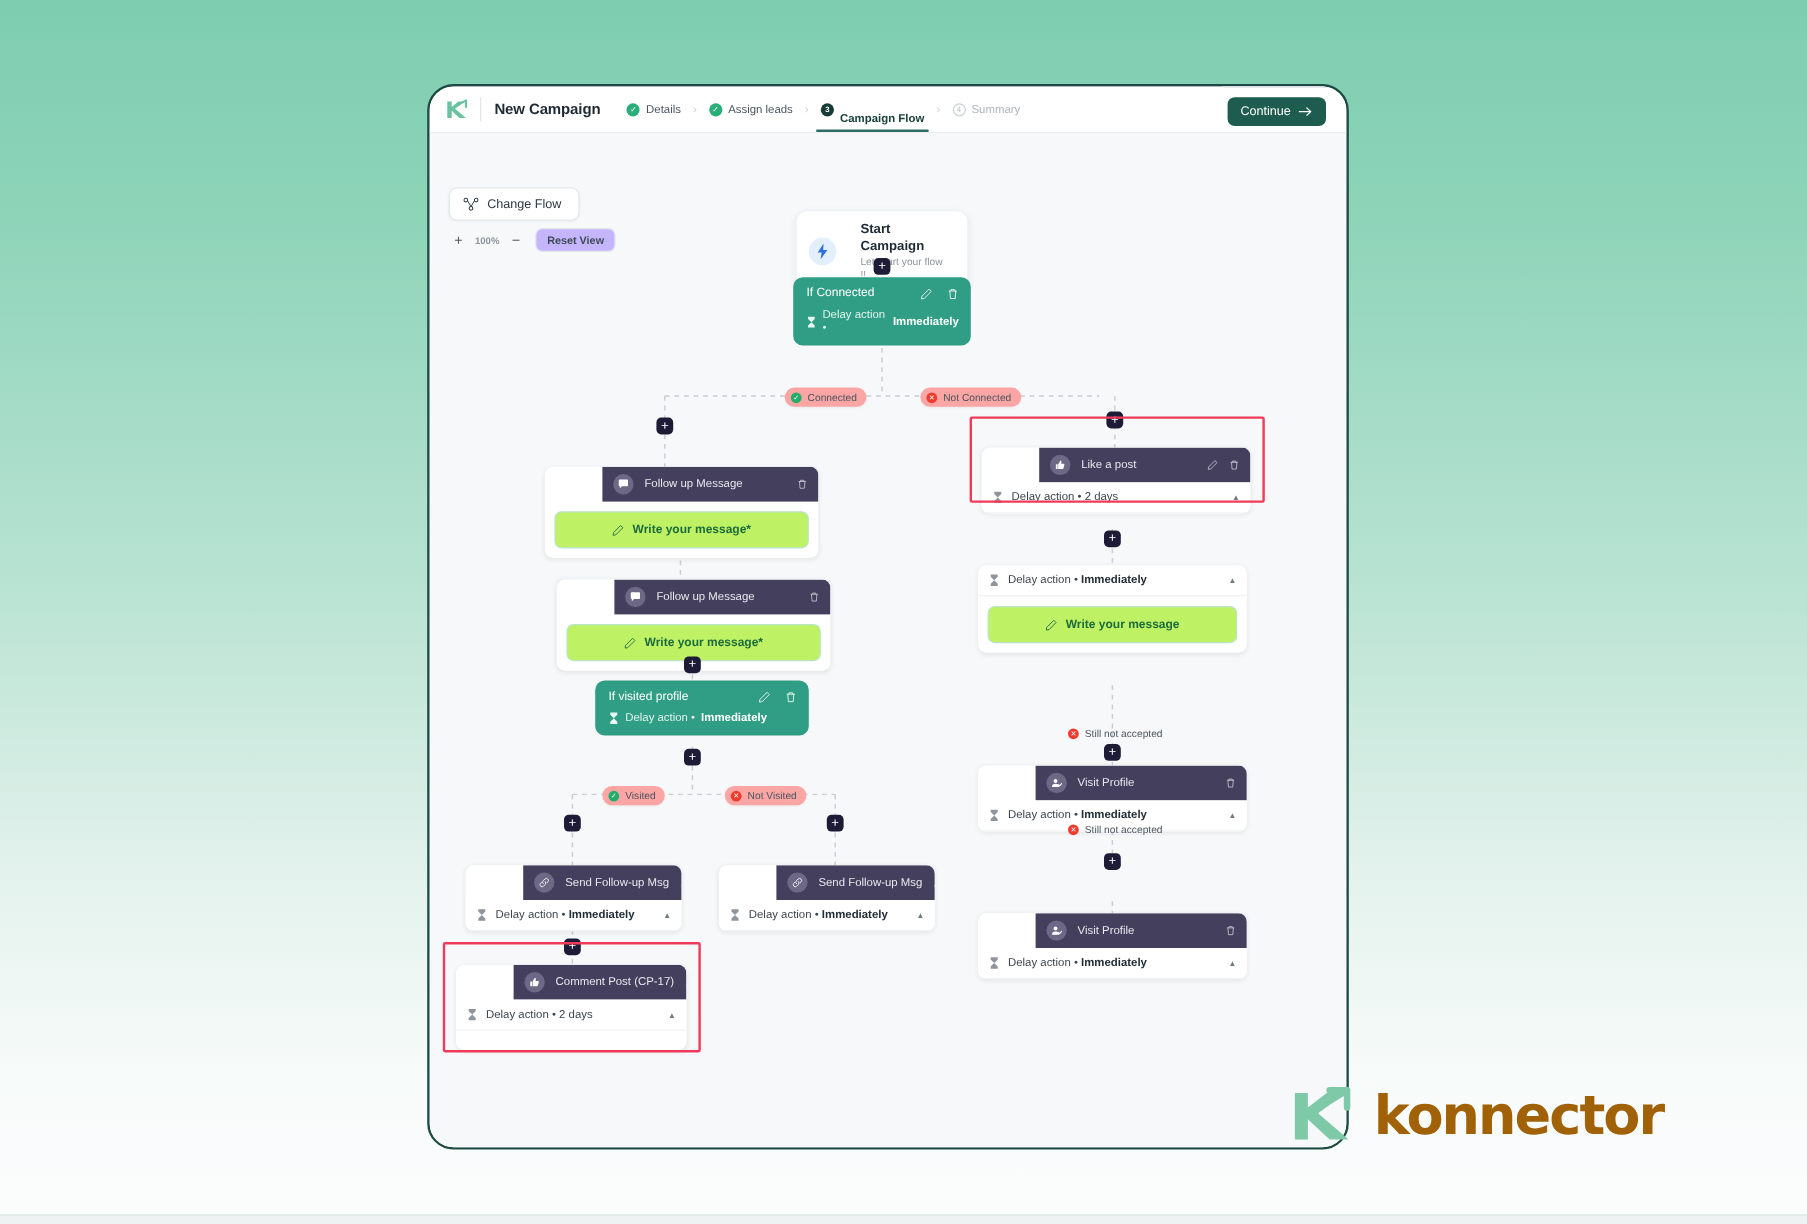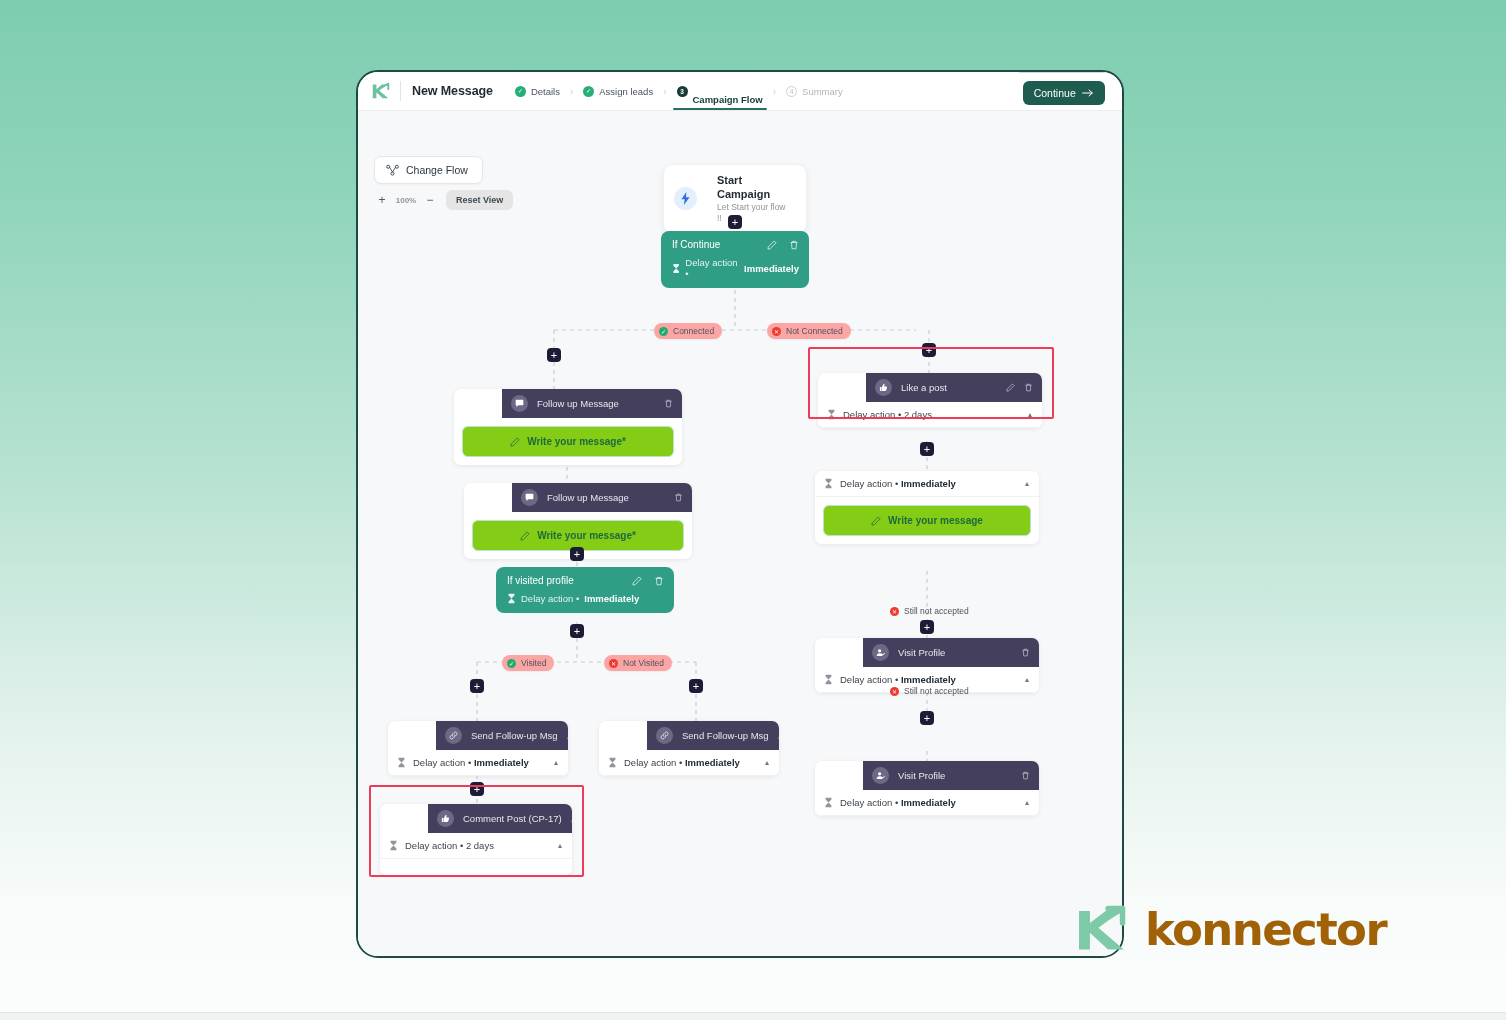--- a/index.html
+++ b/index.html
@@ -105,21 +105,21 @@
   #zoom-bar {
     position: absolute; left: 16px; top: 79px;
     display: flex; align-items: center; gap: 4px;
   }
   .zoom-btn {
     width: 16px; height: 16px; display: flex; align-items: center; justify-content: center;
     color: #4e5a63; font-size: 12px; background: none; border: none; cursor: pointer;
   }
   #zoom-level { font-size: 8px; color: #8d979d; width: 24px; text-align: center; font-weight: bold; }
   #reset-view-btn {
-    background: #e5e5e5; border: 1px solid #e3e7e9; border-radius: 6px;
+    background: #c4b5fd; border: 1px solid #e3e7e9; border-radius: 6px;
     padding: 4px 9px; font-size: 9px; color: #3e4a52; margin-left: 4px;
     cursor: pointer; font-weight: bold;
   }
 
   
   .node { position: absolute; }
 
   
   #start-node {
     background: #fff; border-radius: 10px; padding: 9px 14px 9px 10px;
@@ -163,21 +163,21 @@
   .act-head .icon-btn { margin-left: 0; }
   .act-delay {
     display: flex; align-items: center; gap: 7px;
     padding: 7px 10px 7px 9px; background: #fff;
     border-bottom: 1px solid #f0f1f3;
   }
   .act-delay-text { flex: 1; font-size: 9.5px; color: #3b444c; }
   .act-delay-text b { color: #222c34; }
   .caret { color: #707a82; font-size: 8px; }
   .msg-box {
-    margin: 8px; background: #84cc16; border: 1px solid #b9e4c8;
+    margin: 8px; background: #bef264; border: 1px solid #b9e4c8;
     border-radius: 6px; padding: 9px; text-align: center;
     display: flex; align-items: center; justify-content: center; gap: 7px;
     font-size: 10px; color: #1d6b3d; font-weight: bold; cursor: pointer;
   }
 
   
   .plus {
     position: absolute; width: 14px; height: 14px; border-radius: 4px;
     background: #1e1b36; color: #fff;
     display: flex; align-items: center; justify-content: center;
@@ -221,21 +221,21 @@
 <div id="bottom-strip"></div>
 
 <div id="app-window">
 
   <div id="app-header">
     <svg id="brand-mark" viewBox="0 0 48 48">
       <path d="M6 10 L6 40 L14 40 L14 27 L28 40 L40 40 L20 23 L38 10 L26 10 L14 20 L14 10 Z" fill="#6cc2a0"></path>
       <path d="M22 18 L40 8 L40 20" fill="none" stroke="#6cc2a0" stroke-width="4" stroke-linecap="round" stroke-linejoin="round"></path>
     </svg>
     <div class="hdr-divider"></div>
-    <div id="page-title">New Message</div>
+    <div id="page-title">New Campaign</div>
 
     <div id="stepper">
       <div class="step done">
         <span class="step-badge">✓</span>
         <span class="step-label">Details</span>
       </div>
       <span class="step-sep">›</span>
       <div class="step done">
         <span class="step-badge">✓</span>
         <span class="step-label">Assign leads</span>
@@ -319,36 +319,36 @@
       <span>Change Flow</span>
     </button>
 
     <div id="zoom-bar">
       <button class="zoom-btn">+</button>
       <span id="zoom-level">100%</span>
       <button class="zoom-btn">−</button>
       <button id="reset-view-btn">Reset View</button>
     </div>
 
-    <div class="node" id="start-node" style="left:305px; top:53px; width:144px;gap:20px;">
+    <div class="node" id="start-node" style="left:305px; top:64px; width:144px;gap:20px;">
       <span id="start-icon">
         <svg width="11" height="13" viewBox="0 0 12 16">
           <path d="M7 0 L1 9 L5 9 L4 16 L11 6.5 L6.6 6.5 Z" fill="#2f6fe0"></path>
         </svg>
       </span>
       <div>
         <div id="start-title">Start Campaign</div>
         <div id="start-sub">Let Start your flow !!</div>
       </div>
     </div>
     <div class="plus" style="left:370px; top:104px;">+</div>
 
     <div class="node cond-node" style="left:303px; top:120px; width:148px;">
       <div class="cond-row1">
-        <span class="cond-title">If Continue</span>
+        <span class="cond-title">If Connected</span>
         <span class="icon-btn">
           <svg width="10" height="10" viewBox="0 0 16 16">
               <path d="M11.5 1.5 L14.5 4.5 L5 14 L1.5 14.5 L2 11 Z" fill="none" stroke="#fff" stroke-width="1.2" stroke-linejoin="round"></path>
             </svg>
         </span>
         <span class="icon-btn">
           <svg width="10" height="10" viewBox="0 0 16 16">
               <path d="M2.5 4 H13.5 M5.5 4 V2.2 H10.5 V4 M4 4 L4.8 14 H11.2 L12 4" fill="none" stroke="#fff" stroke-width="1.2" stroke-linejoin="round"></path>
             </svg>
         </span>

